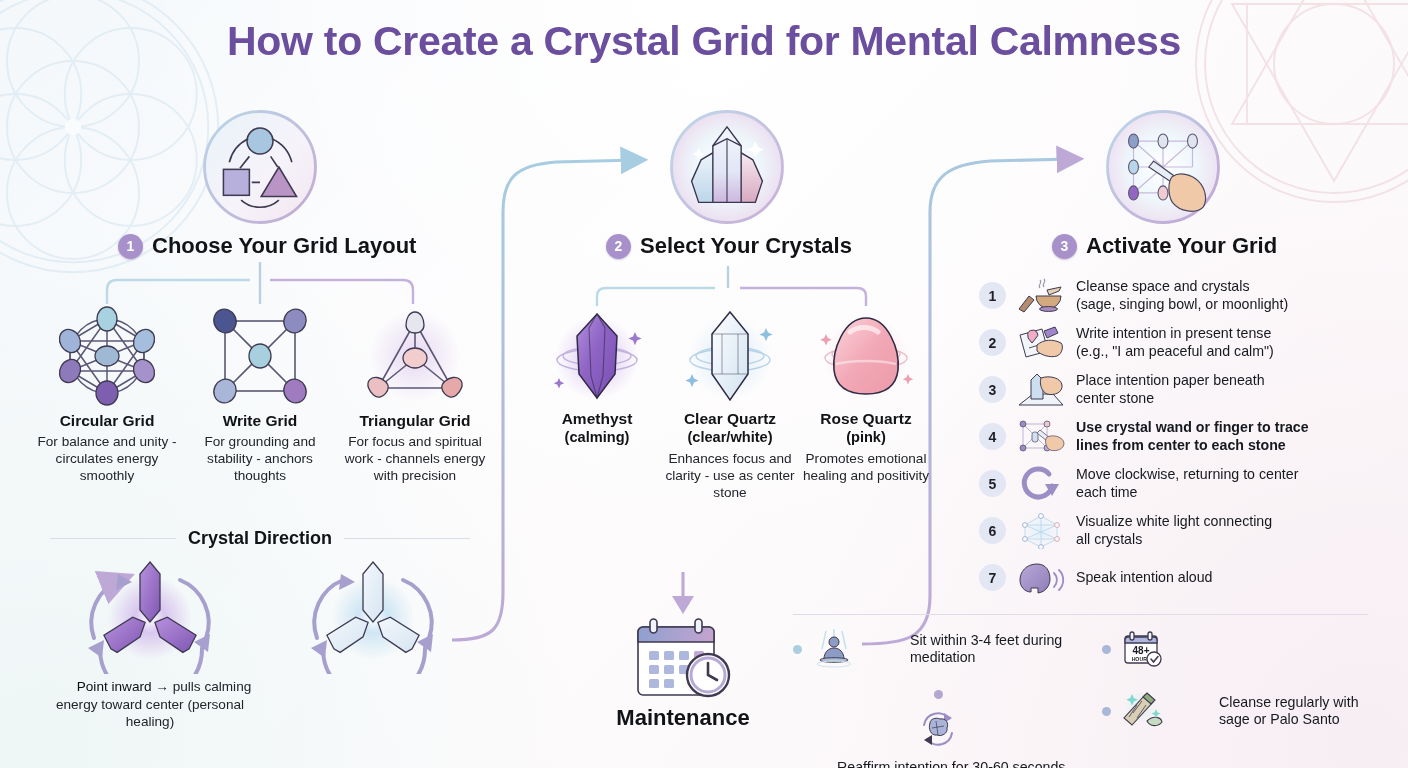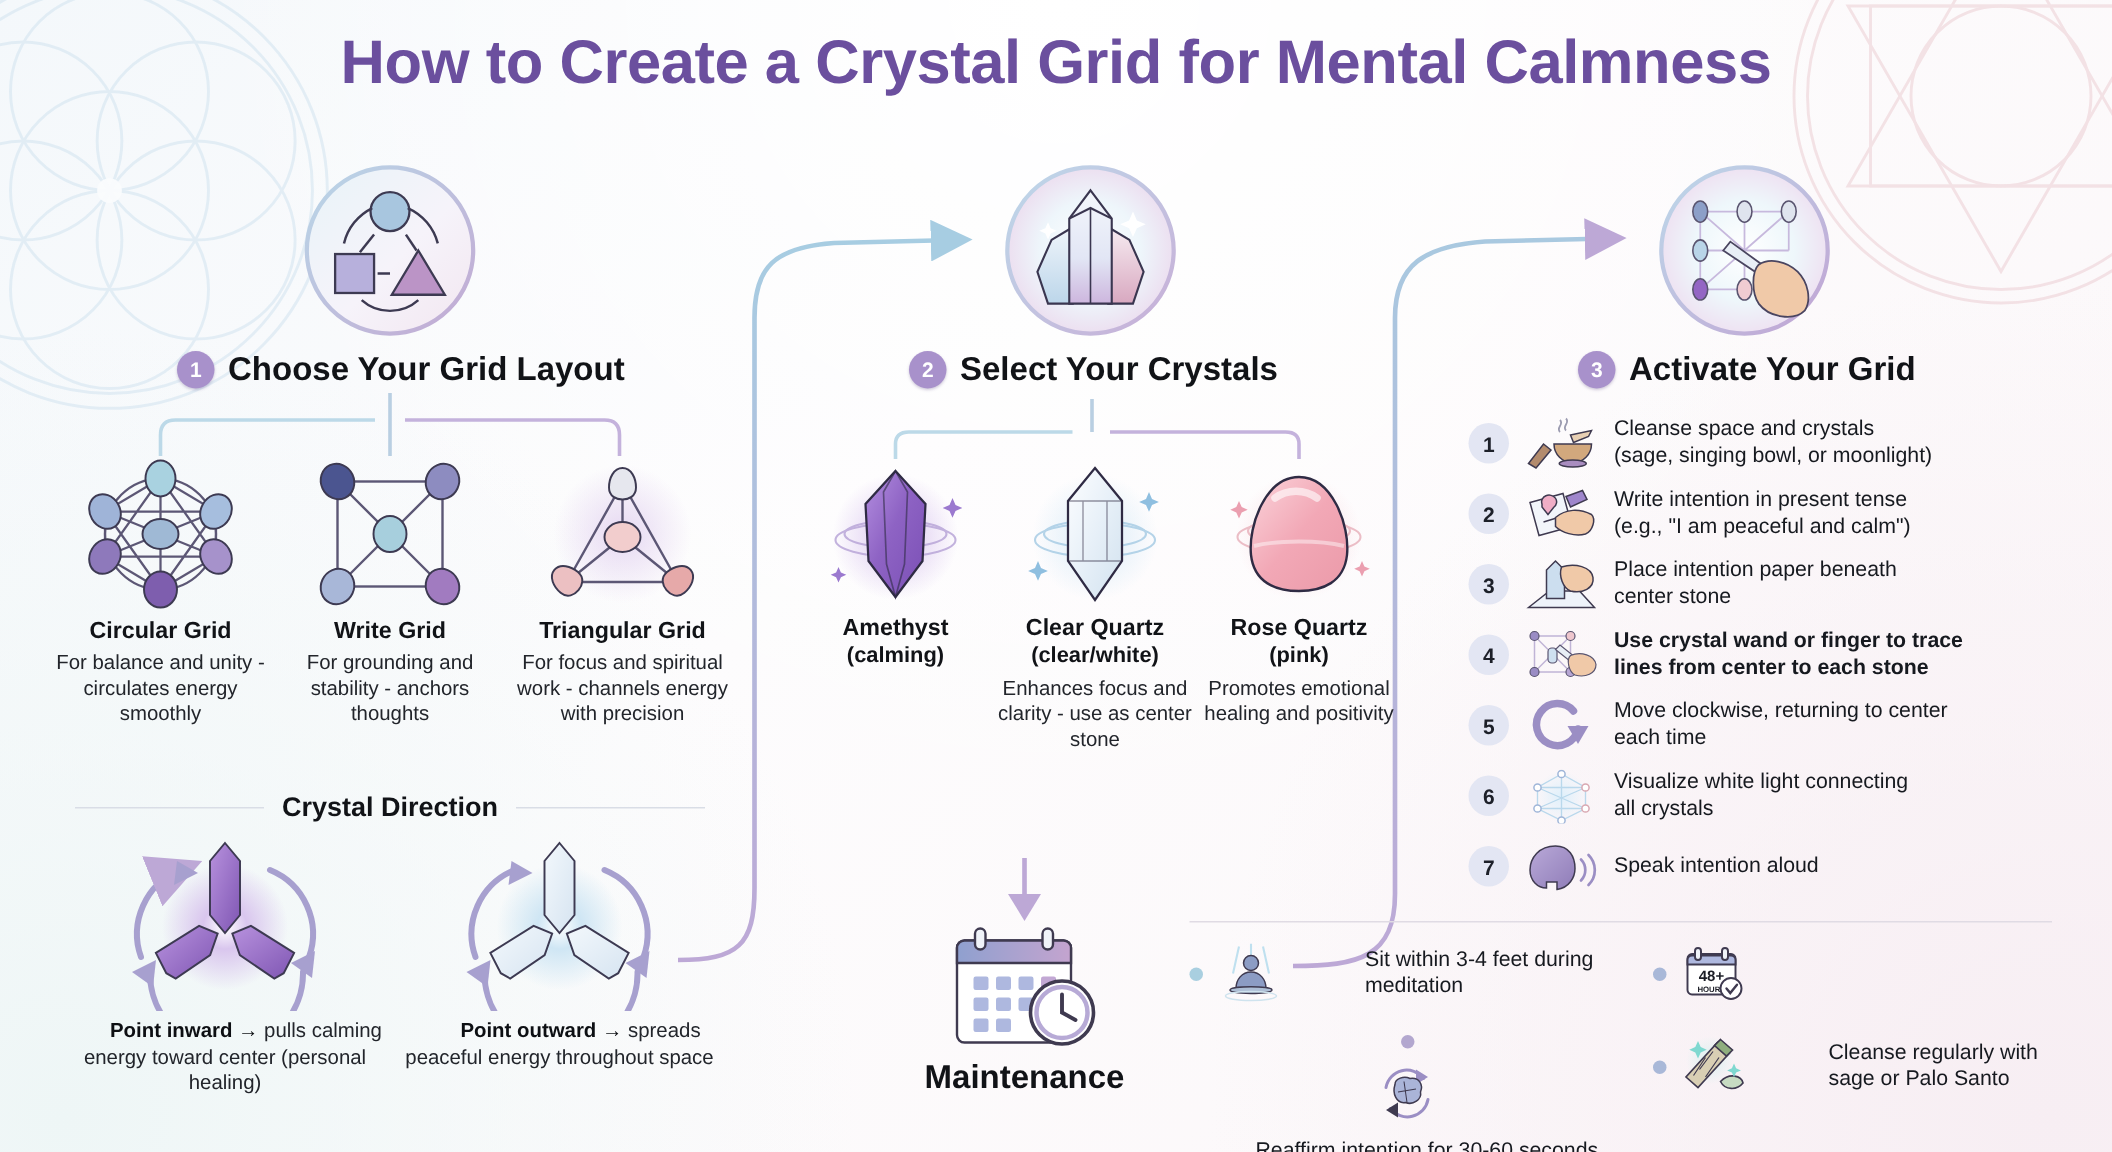--- a/index.html
+++ b/index.html
@@ -48,21 +48,21 @@
   .opt h4{margin:0;font-size:15.5px;font-weight:700;color:#111317;}
   .opt p{margin:3px 0 0;font-size:13.6px;line-height:17px;color:#22252b;}
 
   
   #cdir-head{position:absolute;display:flex;align-items:center;gap:12px;}
   #cdir-head .rule{height:1px;background:#d9dde6;flex:1 1 auto;}
   #cdir-head .lbl{font-size:18px;font-weight:700;color:#111317;white-space:nowrap;}
 
   .dir{position:absolute;text-align:center;}
   .dir p{margin:0;font-size:13.6px;line-height:17.5px;color:#22252b;}
-  .dir p b{font-weight:700;color:#0d0f13;margin-left:28px;}
+  .dir p b{font-weight:400;color:#0d0f13;margin-left:28px;}
 
   
   .cry{position:absolute;text-align:center;}
   .cry h4{margin:0;font-size:15.5px;font-weight:700;color:#111317;}
   .cry .sub{font-size:14.6px;font-weight:700;color:#111317;line-height:18px;}
   .cry p{margin:4px 0 0;font-size:13.6px;line-height:17px;color:#22252b;}
 
   
   #steps{position:absolute;left:979px;top:272px;width:420px;}
   .step{display:flex;align-items:center;gap:9px;height:47px;}
@@ -309,21 +309,20 @@
         <path d="M32,86 A46,46 0 0 1 58,28"></path>
         <path d="M118,28 A46,46 0 0 1 144,86"></path>
         <path d="M140,96 A46,46 0 0 1 38,98"></path>
       </g>
       <g fill="#a7a0cf">
         <polygon points="56,22 70,30 54,38"></polygon>
         <polygon points="148,82 146,100 132,90"></polygon>
         <polygon points="40,106 26,96 42,88"></polygon>
       </g>
     </svg>
-    <p><b>Point outward → </b><span>spreads peaceful energy throughout space</span></p>
   </div>
 
   <svg class="hero-circle" style="left:668px;top:108px;" viewBox="0 0 100 100">
     <defs>
       <radialGradient id="hc2">
           <stop offset="0" stop-color="#ffffff"></stop>
           <stop offset=".6" stop-color="#eef6fb"></stop>
           <stop offset="1" stop-color="#ecdff0"></stop>
         </radialGradient>
       <linearGradient id="hr2" x1="0" y1="0" x2="1" y2="1">

